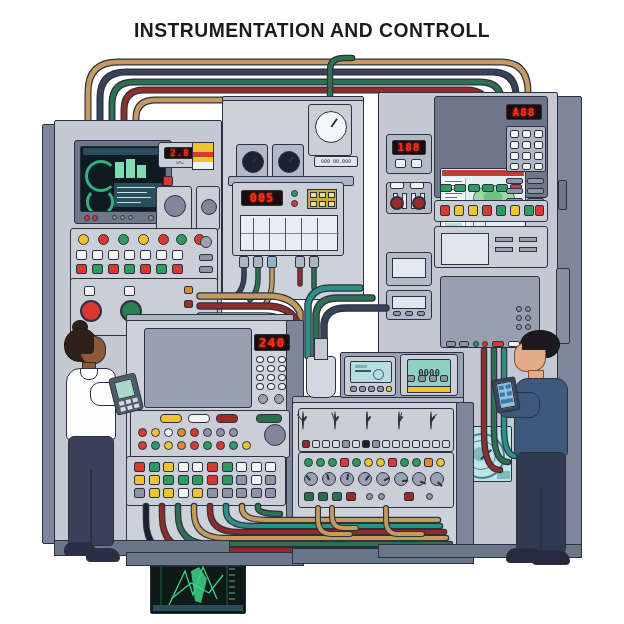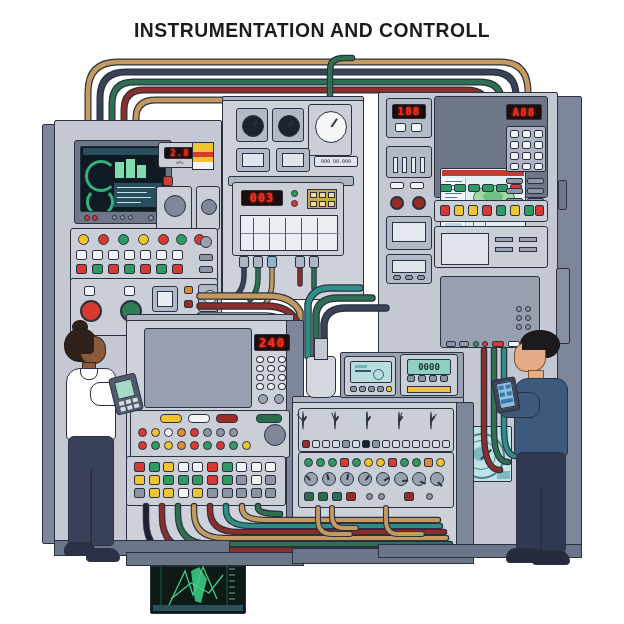--- a/index.html
+++ b/index.html
@@ -16,21 +16,21 @@
 
   .abs{position:absolute;box-sizing:border-box;}
 
   
   .cab{background:#c3c8d2;border:1.6px solid #2b3140;border-radius:2px;}
   .cab.lt{background:#ccd1da;}
   .cab.dk{background:#9aa2b2;}
   .cab.side{background:#7e879a;}
   .cab.top{background:#aeb5c3;}
   .sub{background:#c9ced7;border:1.4px solid #2b3140;border-radius:3px;}
-  .sub.d{background:#b3bac7;}
+  .sub.d{background:#b3bac7;margin-top:36px;}
   .bez{background:#6e7788;border:1.5px solid #2b3140;border-radius:3px;}
   .bez.l{background:#98a0b0;}
 
   
   .scr{background:#101a22;border:1.4px solid #22303c;border-radius:2px;overflow:hidden;position:relative;}
   .scr-cy{background:#cfe9ee;border:1.4px solid #2b3140;border-radius:2px;overflow:hidden;position:relative;}
   .scr-lt{background:#e7f2f4;border:1.3px solid #2b3140;border-radius:2px;overflow:hidden;position:relative;}
   .led{background:#1b0d0d;border:1.4px solid #2b3140;border-radius:2px;
        color:#ff2b1b;font-family:"DejaVu Sans Mono","Liberation Mono",monospace;
        font-weight:700;display:flex;align-items:center;justify-content:center;
@@ -203,21 +203,21 @@
   </div>
   <div class="abs sub d" style="left:276px;top:148px;width:34px;height:24px;">
     <div style="position:absolute;left:5px;top:4px;right:5px;bottom:4px;background:#dfe5ea;border:1px solid #2b3140;"></div>
   </div>
   <div class="abs" style="left:314px;top:156px;width:44px;height:11px;background:#dfe5ea;border:1.2px solid #2b3140;border-radius:2px;">
     <span style="display:block;font-size:5px;line-height:9px;text-align:center;color:#2b3140;font-family:'DejaVu Sans Mono',monospace;">000 00.000</span>
   </div>
 
   <div class="abs cab top" style="left:228px;top:176px;width:126px;height:10px;"></div>
   <div class="abs sub" style="left:232px;top:182px;width:112px;height:74px;">
-    <div class="abs led" style="left:8px;top:7px;width:42px;height:16px;font-size:12px;">003</div>
+    <div class="abs led" style="left:8px;top:7px;width:42px;height:16px;font-size:12px;">005</div>
     <span class="abs lamp g" style="left:58px;top:7px;width:7px;height:7px;"></span>
     <span class="abs lamp r" style="left:58px;top:17px;width:7px;height:7px;"></span>
     <div class="abs" style="left:74px;top:6px;width:30px;height:20px;background:#c7a94b;border:1.2px solid #2b3140;">
       <span class="abs" style="left:2px;top:2px;width:7px;height:6px;background:#f0dc8a;border:1px solid #2b3140;"></span>
       <span class="abs" style="left:11px;top:2px;width:7px;height:6px;background:#f0dc8a;border:1px solid #2b3140;"></span>
       <span class="abs" style="left:20px;top:2px;width:7px;height:6px;background:#f0dc8a;border:1px solid #2b3140;"></span>
       <span class="abs" style="left:2px;top:11px;width:7px;height:6px;background:#f0dc8a;border:1px solid #2b3140;"></span>
       <span class="abs" style="left:11px;top:11px;width:7px;height:6px;background:#f0dc8a;border:1px solid #2b3140;"></span>
       <span class="abs" style="left:20px;top:11px;width:7px;height:6px;background:#f0dc8a;border:1px solid #2b3140;"></span>
     </div>
@@ -594,21 +594,21 @@
     </div>
     <div class="abs" style="left:5px;top:29px;width:42px;height:7px;">
       <span class="abs btn k" style="left:0;top:0;width:7px;height:6px;"></span>
       <span class="abs btn k" style="left:9px;top:0;width:7px;height:6px;"></span>
       <span class="abs btn k" style="left:18px;top:0;width:7px;height:6px;"></span>
       <span class="abs btn k" style="left:27px;top:0;width:7px;height:6px;"></span>
       <span class="abs btn y" style="left:36px;top:0;width:6px;height:6px;"></span>
     </div>
   </div>
   <div class="abs sub" style="left:400px;top:354px;width:58px;height:42px;">
-    <div class="abs lcd" style="left:6px;top:4px;width:44px;height:16px;font-size:9px;">0000</div>
+    <div class="abs lcd" style="left:6px;top:4px;width:44px;height:28px;font-size:9px;">0000</div>
     <div class="abs" style="left:6px;top:20px;width:44px;height:8px;">
       <span class="abs btn k" style="left:0;top:0;width:8px;height:7px;"></span>
       <span class="abs btn k" style="left:11px;top:0;width:8px;height:7px;"></span>
       <span class="abs btn k" style="left:22px;top:0;width:8px;height:7px;"></span>
       <span class="abs btn k" style="left:33px;top:0;width:8px;height:7px;"></span>
     </div>
     <div class="abs" style="left:6px;top:31px;width:44px;height:7px;background:#f0c430;border:1.1px solid #2b3140;"></div>
   </div>
 
   <div class="abs" style="left:306px;top:356px;width:30px;height:42px;background:#d3d8e0;border:1.5px solid #2b3140;border-radius:4px 4px 8px 8px;"></div>

